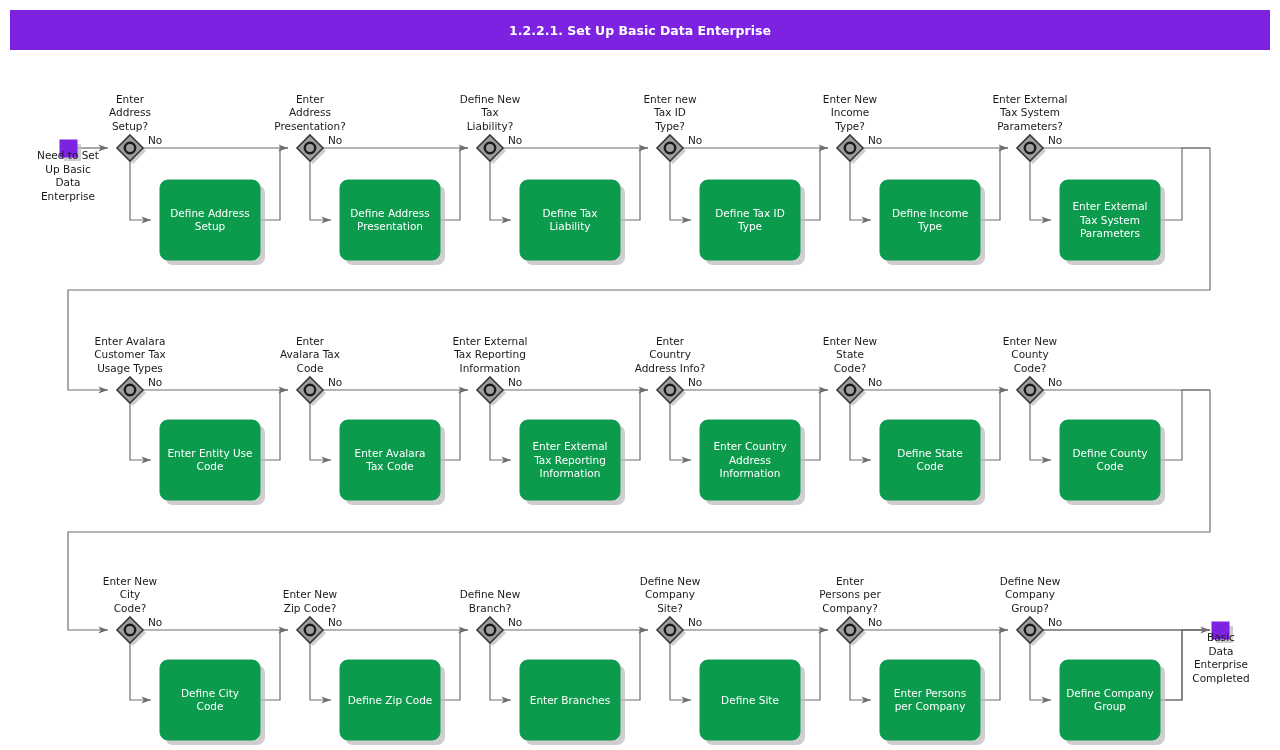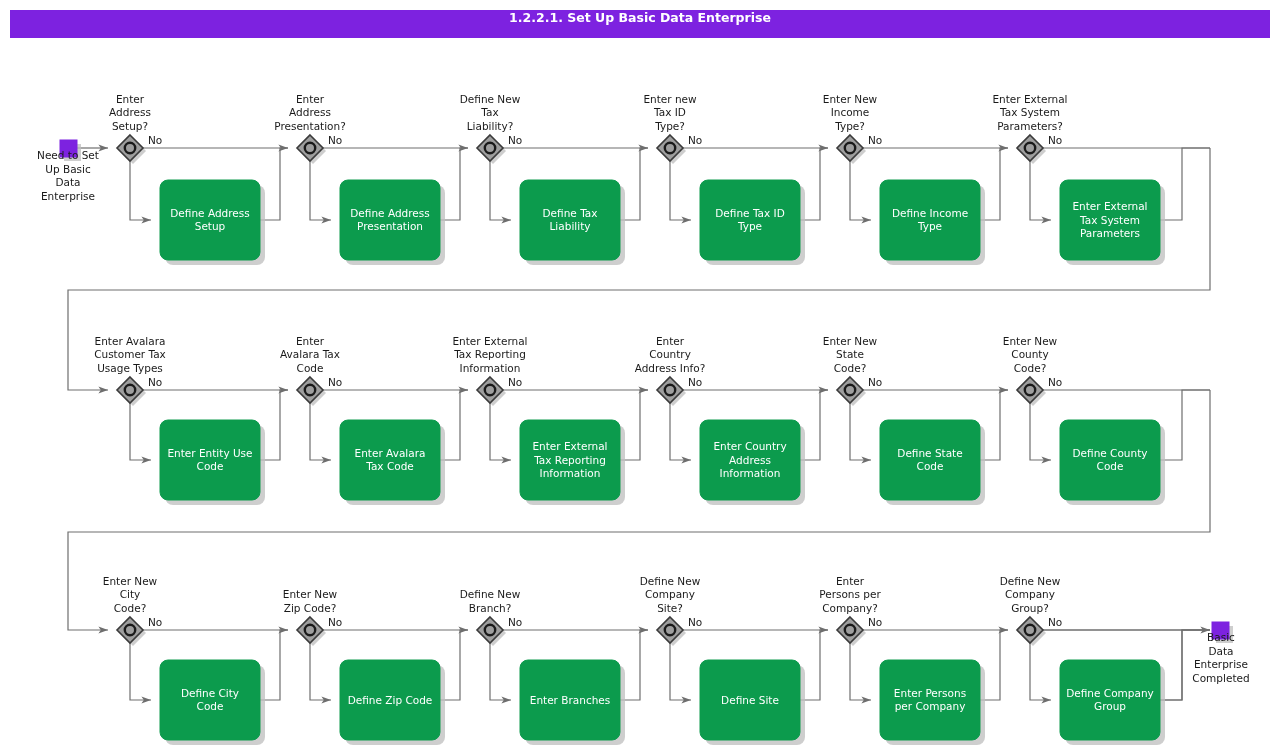--- a/index.html
+++ b/index.html
@@ -11,23 +11,24 @@
     width: 1280px;
     height: 750px;
     font-family: "DejaVu Sans", sans-serif;
     overflow: hidden;
   }
   #title-bar {
     position: absolute;
     left: 10px;
     top: 10px;
     width: 1260px;
-    height: 28px;
+    height: 40px;
     background: #7D22E0;
     display: flex;
+    align-items: center;
     justify-content: center;
   }
   #title-bar .title-text {
     color: #ffffff;
     font-size: 12.5px;
     font-weight: bold;
     font-family: "DejaVu Sans", sans-serif;
     letter-spacing: 0px;
   }
   #canvas {

